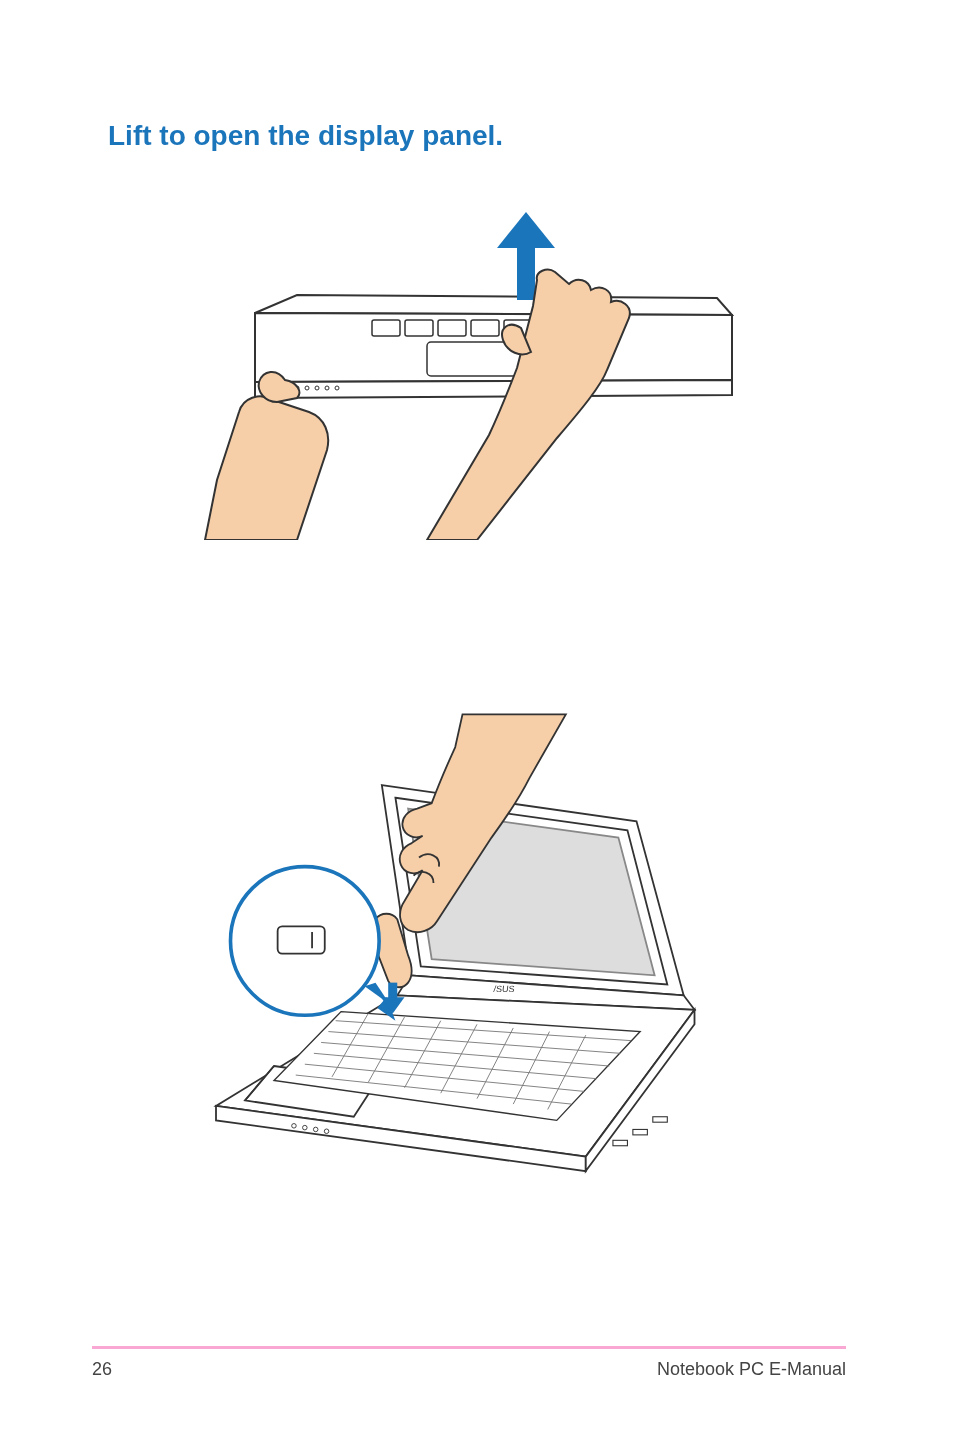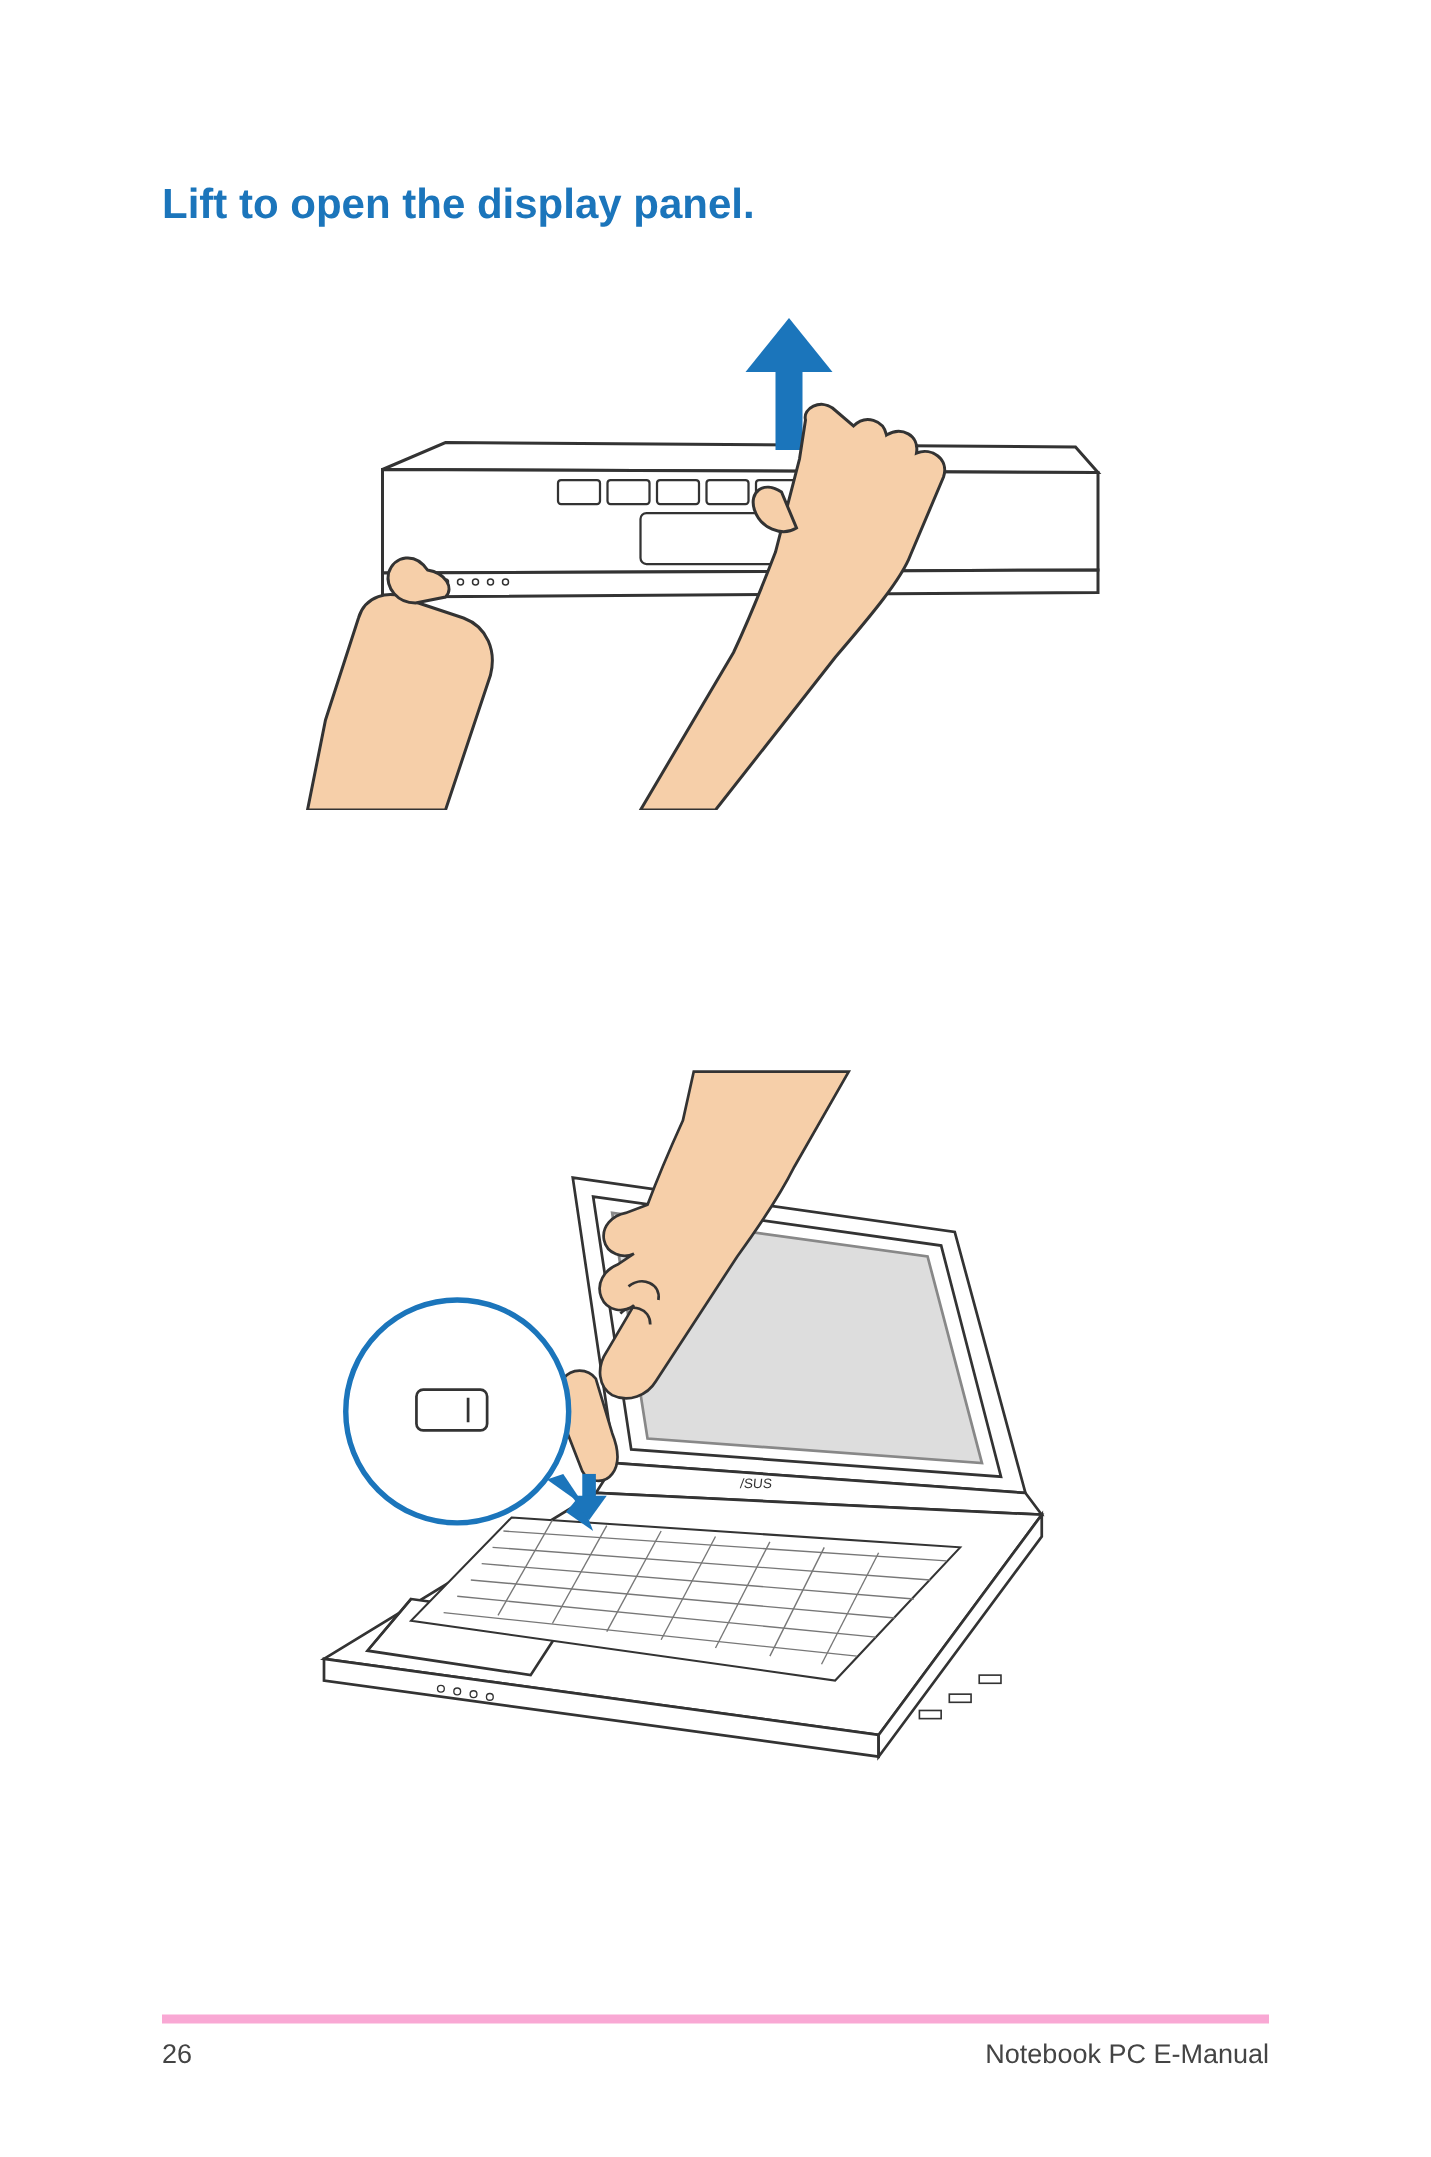--- a/index.html
+++ b/index.html
@@ -17,24 +17,24 @@
     margin-bottom: 28px;
   }
   .section1 { margin-bottom: 160px; }
   .figure {
     display: flex;
     justify-content: center;
   }
   .figure svg { display: block; }
   .footer {
     position: absolute;
-    left: 108px;
+    left: 92px;
     right: 108px;
     bottom: 58px;
-    border-top: 6px solid #f9a8d4;
+    border-top: 3px solid #f9a8d4;
     padding-top: 10px;
     display: flex;
     justify-content: space-between;
     font-size: 18px;
     color: #444;
   }
 </style>
 </head>
 <body>
 

